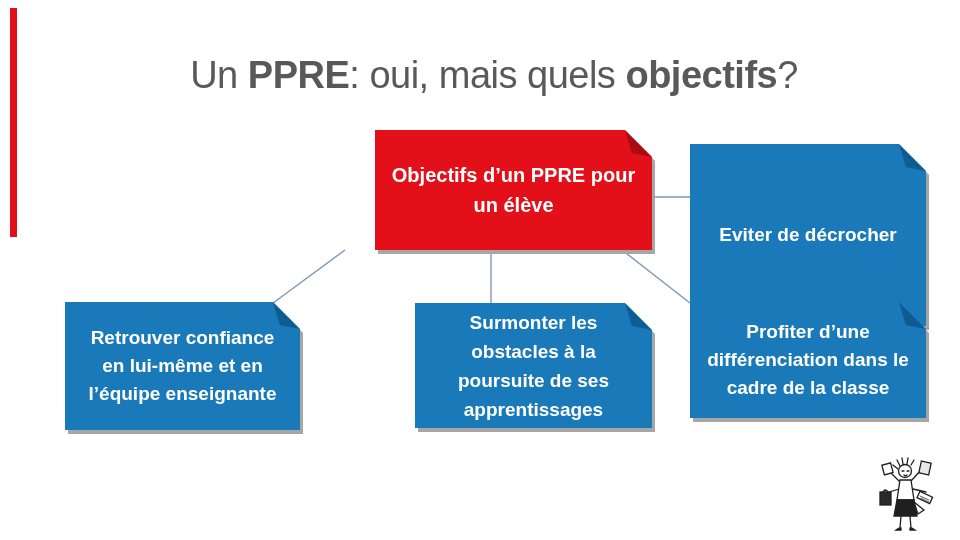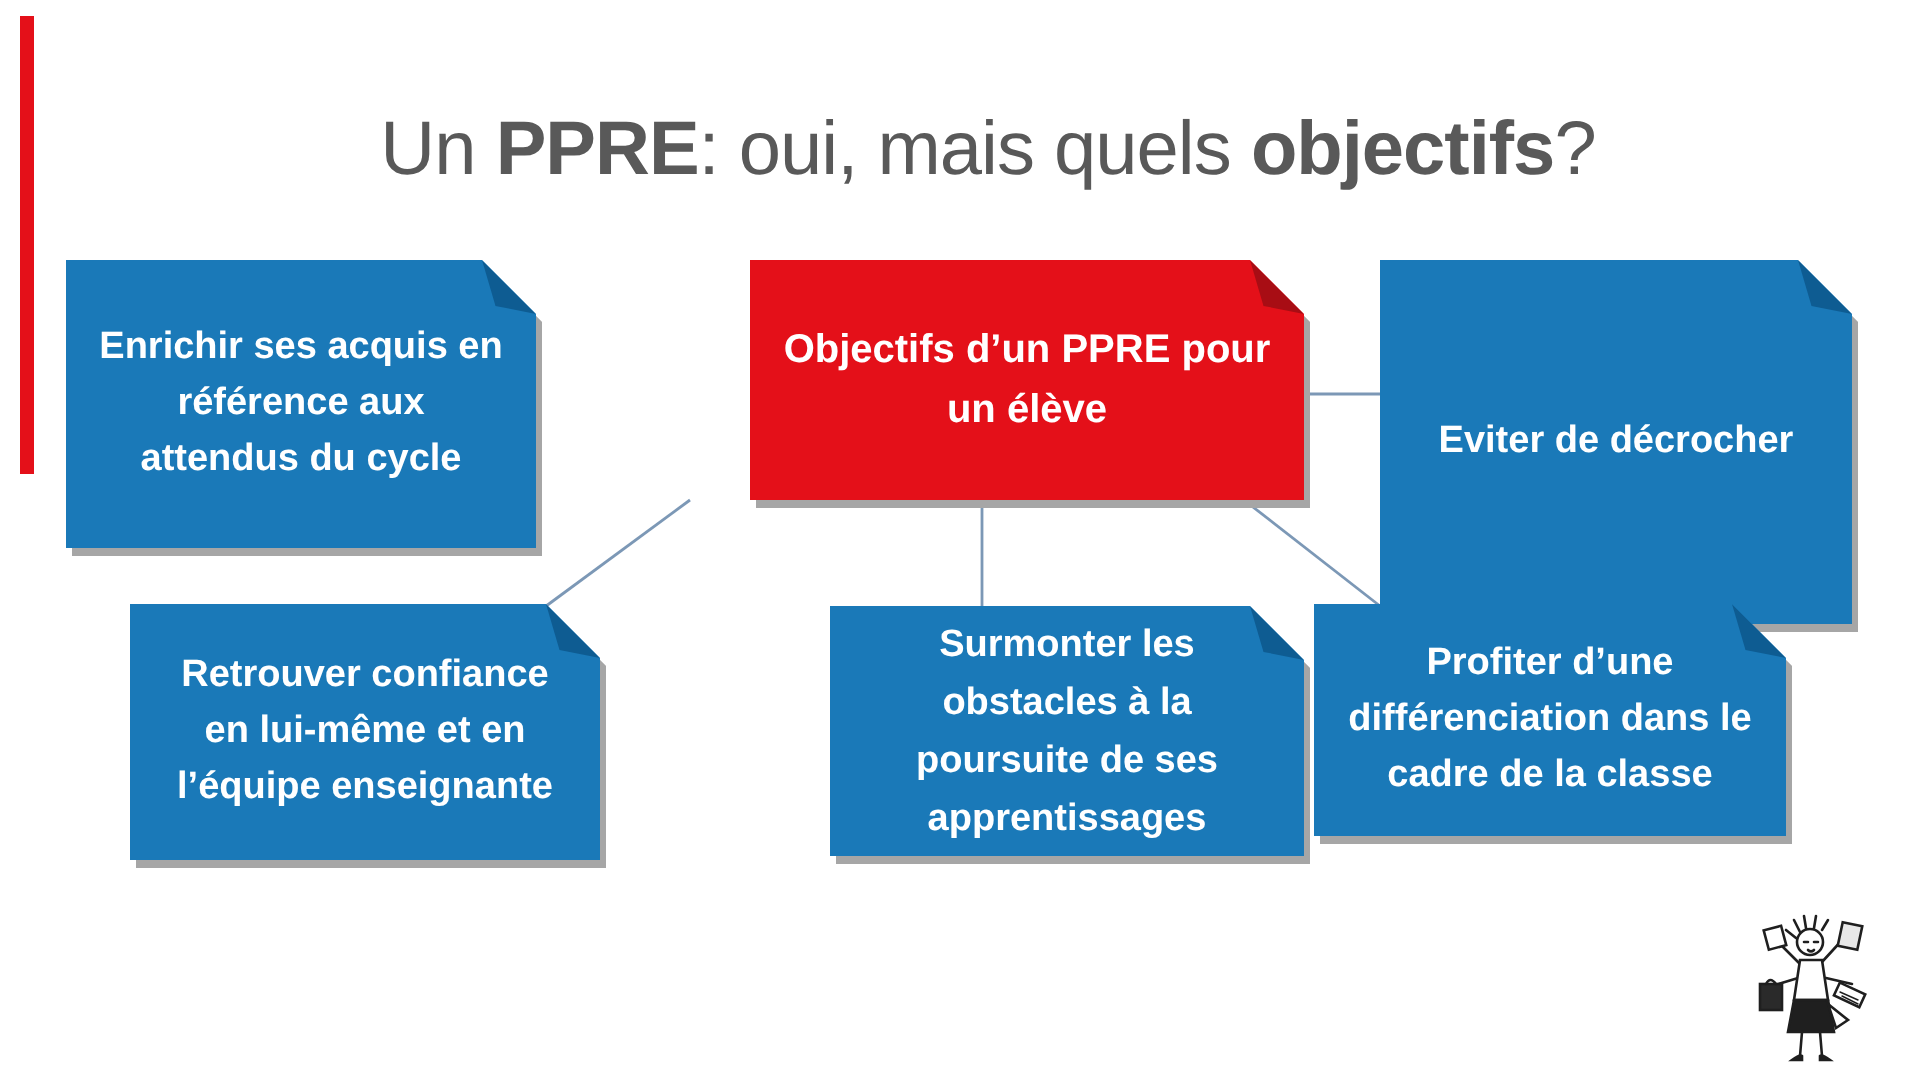--- a/index.html
+++ b/index.html
@@ -33,52 +33,46 @@
     position:absolute;top:0;right:0;width:27px;height:27px;
     clip-path:polygon(0 0, 100% 100%, 25% 85%);
   }
   .blue .fold{background:var(--box-blue-fold,#0E5C92);}
   .red  .fold{background:var(--box-red-fold,#A80D14);}
   .label{display:block;width:100%;}
   .pos-tl{left:33px;top:130px;width:235px;height:144px;}
   .pos-tl .label{font-size:19px;line-height:28px;}
   .pos-c {left:345px;top:130px;width:277px;height:120px;padding-left:30px;}
   .pos-c .label{font-size:20px;line-height:30px;}
-  .pos-tr{left:690px;top:130px;width:236px;height:182px;}
+  .pos-tr{left:690px;top:144px;width:236px;height:182px;}
   .pos-tr .label{font-size:19px;line-height:28px;}
   .pos-bl{left:33px;top:302px;width:235px;height:128px;padding-left:32px;}
   .pos-bl .label{font-size:19px;line-height:28px;}
   .pos-bc{left:372px;top:303px;width:237px;height:125px;padding-left:43px;}
   .pos-bc .label{font-size:19px;line-height:29px;}
-  .pos-br{left:657px;top:302px;width:236px;height:116px;}
+  .pos-br{left:690px;top:302px;width:236px;height:116px;}
   .pos-br .label{font-size:19px;line-height:28px;}
   .cartoon{position:absolute;left:874px;top:456px;z-index:3;}
 </style>
 </head>
 <body>
 
 <div class="slide">
 
   <div class="accent-bar"></div>
 
   <h1 class="title"><span>Un </span><b>PPRE</b><span>: oui, mais quels </span><b>objectifs</b><span>?</span></h1>
 
   <svg class="connectors" width="960" height="540" viewBox="0 0 960 540">
     <line x1="622" y1="197" x2="690" y2="197" stroke="#7C98B6" stroke-width="1.4"></line>
     <line x1="491" y1="250" x2="491" y2="304" stroke="#7C98B6" stroke-width="1.4"></line>
     <line x1="345" y1="250" x2="269" y2="306" stroke="#7C98B6" stroke-width="1.4"></line>
     <line x1="622" y1="250" x2="690" y2="303" stroke="#7C98B6" stroke-width="1.4"></line>
   </svg>
 
-  <div class="box pos-tl">
-    <div class="box-shape blue">
-      <span class="fold"></span>
-      <span class="label">Enrichir ses acquis en référence aux attendus du cycle</span>
-    </div>
-  </div>
 
   <div class="box pos-c">
     <div class="box-shape red">
       <span class="fold"></span>
       <span class="label">Objectifs d’un PPRE pour un élève</span>
     </div>
   </div>
 
   <div class="box pos-tr">
     <div class="box-shape blue">

